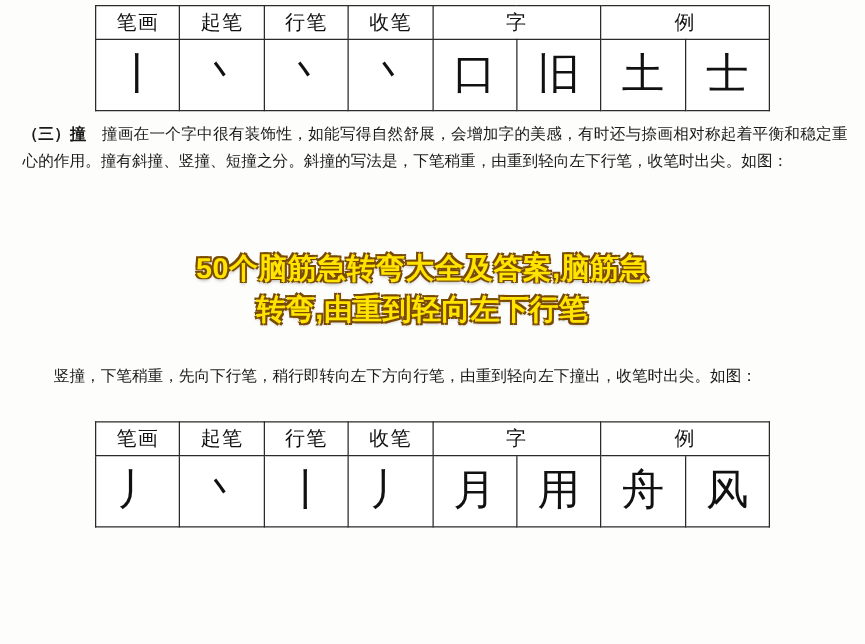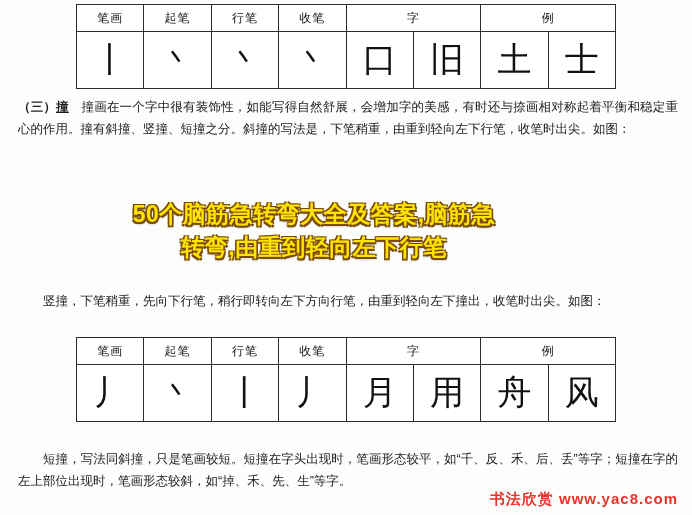--- a/index.html
+++ b/index.html
@@ -30,21 +30,21 @@
     table-layout: fixed;
   }
   .stroke-table td {
     border: 1px solid #2b2b2b;
     text-align: center;
     vertical-align: middle;
     color: #111;
   }
   .stroke-table tr.head td {
     height: 24px;
-    font-size: 12px;
+    font-size: 16px;
     font-family: Liberation Mono, monospace;
     letter-spacing: 1px;
   }
   .stroke-table tr.glyph td {
     height: 54px;
     font-size: 34px;
     font-family: "Liberation Serif", serif;
     line-height: 1;
   }
   .stroke-table tr.glyph td.mark {
@@ -88,20 +88,21 @@
     line-height: 33px;
     color: #ffe400;
     text-shadow:
       -1.5px -1.5px 0 #7a4a00,
       1.5px -1.5px 0 #7a4a00,
       -1.5px 1.5px 0 #7a4a00,
       1.5px 1.5px 0 #7a4a00,
       0 2px 3px rgba(0,0,0,.35);
     letter-spacing: 0.5px;
     pointer-events: none;
+    padding-left: 24px;
   }
 
   
   .watermark {
     position: absolute;
     right: 14px;
     bottom: 6px;
     font-family: "Liberation Sans", sans-serif;
     font-size: 15px;
     font-weight: bold;
@@ -165,27 +166,20 @@
       <td>丨</td>
       <td>丿</td>
       <td>月</td>
       <td>用</td>
       <td>舟</td>
       <td>风</td>
     </tr>
   </tbody>
     </table>
 
-  <div class="para" id="para-3">
-    <span>　　短撞，写法同斜撞，只是笔画较短。短撞在字头出现时，笔画形态较平，如“千、反、禾、后、丢”等字；短撞在字的左上部位出现时，笔画形态较斜，如“掉、禾、先、生”等字。</span>
-  </div>
 
   <div class="overlay-title">
     <div>50个脑筋急转弯大全及答案,脑筋急</div>
     <div>转弯,由重到轻向左下行笔</div>
   </div>
 
-  <div class="watermark">
-    <span>书法欣赏</span>
-    <span class="site">www.yac8.com</span>
-  </div>
 
 </div>
 
 </body></html>

